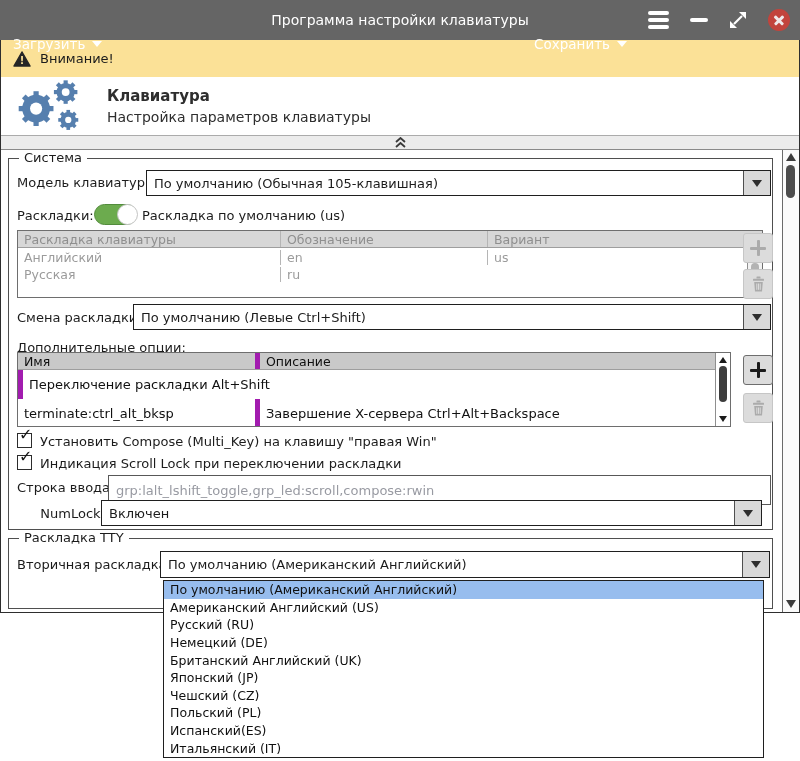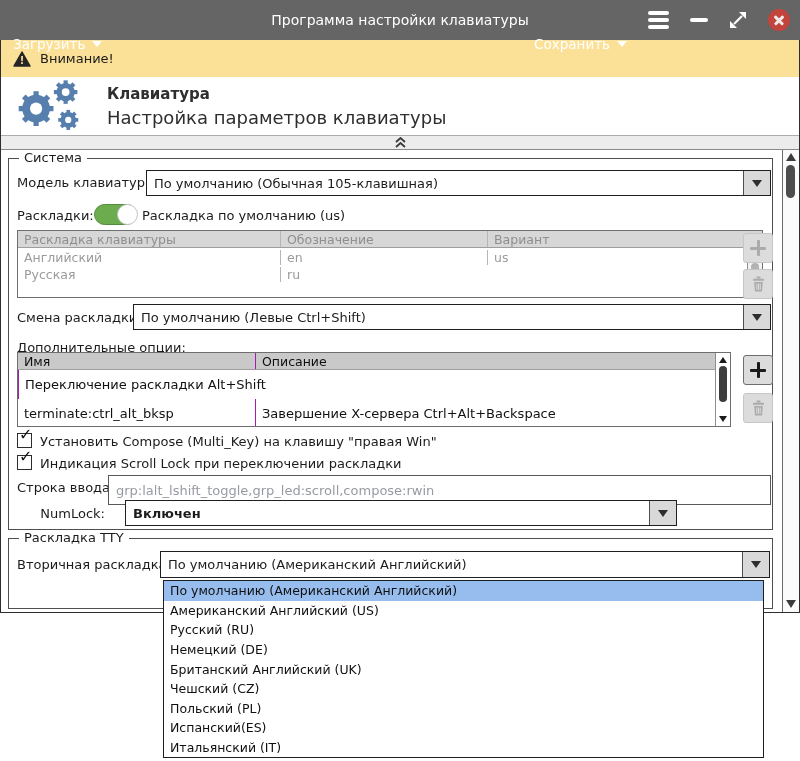--- a/index.html
+++ b/index.html
@@ -44,21 +44,21 @@
     display: flex; flex-direction: column;
   }
   .warning-bar {
     flex: 0 0 37px; background: #fbe197; display: flex; align-items: center;
     padding-left: 12px; gap: 9px; font-size: 13px;
   }
   .app-header { flex: 0 0 58px; display: flex; align-items: center; background: #fff; }
   .gears { margin-left: 9px; flex: 0 0 auto; }
   .header-titles { margin-left: 17px; }
   .header-title { font-size: 15px; font-weight: 600; color: #2e2e2e; }
-  .header-sub { font-size: 18px; color: #2e2e2e; margin-top: 4px; }
+  .header-sub { font-size: 14px; color: #2e2e2e; margin-top: 4px; }
   .collapse-bar {
     flex: 0 0 15px; background: #ececec;
     border-top: 1px solid #ababab; border-bottom: 1px solid #8a8a8a;
     display: flex; align-items: center; justify-content: center; cursor: default;
   }
   .content-row { flex: 1; display: flex; min-height: 0; position: relative; }
   .content { flex: 1; position: relative; border-right: 1px solid #6b6b6b; }
   
   .v-scrollbar { width: 16px; position: relative; background: #fbfbfb; }
   .sb-up { position: absolute; top: 3px; left: 3px; width: 0; height: 0;
@@ -74,21 +74,21 @@
   .fs-legend { position: absolute; top: -9px; left: 10px; background: #fff; padding: 0 5px; font-size: 13px; white-space: nowrap; }
   .lbl { position: absolute; font-size: 13px; white-space: nowrap; }
 
   
   .combo { position: absolute; height: 26px; background: #fff; border: 1px solid #1f1f1f; display: flex; align-items: stretch; }
   .combo-text { flex: 1; display: flex; align-items: center; padding-left: 7px; font-size: 13px; white-space: nowrap; overflow: hidden; }
   .combo-btn { width: 27px; background: #d9d9d9; border-left: 1px solid #4f4f4f; display: flex; align-items: center; justify-content: center; }
   .tri-down { width: 0; height: 0; border-left: 5.5px solid transparent; border-right: 5.5px solid transparent; border-top: 7px solid #2e2e2e; }
   .cb-model { left: 137px; top: 11px; width: 625px; }
   .cb-change { left: 124px; top: 145px; width: 638px; }
-  .cb-numlock { left: 116px; top: 341px; width: 552px; font-weight: bold; }
+  .cb-numlock { left: 92px; top: 341px; width: 661px; }
   .cb-secondary { left: 151px; top: 12px; width: 610px; height: 27px; }
   .l-model { left: 8px; top: 16px; }
   .l-layouts { left: 8px; top: 49px; }
   .l-change { left: 8px; top: 151px; }
   .l-extra { left: 8px; top: 181px; }
   .l-input { left: 8px; top: 321px; }
   .l-numlock { left: 8px; top: 347px; width: 88px; text-align: right; }
   .l-secondary { left: 8px; top: 18px; }
 
   
@@ -98,21 +98,21 @@
 
   
   .tbl { position: absolute; border: 1px solid #6e6e6e; background: #fff; overflow: hidden; }
   .t1 { left: 8px; top: 71px; width: 746px; height: 68px; }
   .t2 { left: 8px; top: 193px; width: 714px; height: 75px; }
   .t-head { display: flex; height: 17px; align-items: stretch; border-bottom: 1px solid #9e9e9e; }
   .t1 .t-head { background: #d7d7d7; color: #8f8f8f; }
   .t2 .t-head { background: #c9c9c9; color: #0f0f0f; }
   .t-hcell, .t-cell { padding-left: 6px; font-size: 12.5px; white-space: nowrap; overflow: hidden; display: flex; align-items: center; }
   .t1 .c1 { width: 262px; } .t1 .c2 { width: 207px; border-left: 1px solid #b5b5b5; } .t1 .c3 { flex: 1; border-left: 1px solid #b5b5b5; }
-  .t2 .c1 { width: 237px; } .t2 .c2 { flex: 1; border-left: 1px solid #a21caf; }
+  .t2 .c1 { width: 237px; } .t2 .c2 { flex: 1; border-left: 5px solid #a21caf; }
   .t-row { display: flex; align-items: stretch; }
   .t1 .t-row { height: 17px; color: #9b9b9b; align-items: flex-end; }
   .t1 .t-row:nth-child(1) { background: #f4f4f4; }
   .t2 .t-row { height: 29px; color: #111; font-size: 13px; }
   .t2 .t-row:nth-child(1) { background: #efefef; }
   .t2 .t-cell { font-size: 13px; }
   .t-scroll { position: absolute; right: 0; bottom: 0; width: 15px; border-left: 1px solid #8f8f8f; }
   .t1 .t-scroll { top: 17px; background: #f2f2f2; }
   .t2 .t-scroll { top: 0; background: #ffffff; }
   .ts-up { position: absolute; top: 4px; left: 3px; width: 0; height: 0; border-left: 4px solid transparent; border-right: 4px solid transparent; }
@@ -373,17 +373,18 @@
     </div>
   </div>
 </div>
 
 <div class="dd-popup">
   <div class="dd-item selected">По умолчанию (Американский Английский)</div>
   <div class="dd-item">Американский Английский (US)</div>
   <div class="dd-item">Русский (RU)</div>
   <div class="dd-item">Немецкий (DE)</div>
   <div class="dd-item">Британский Английский (UK)</div>
+  <div class="dd-item">Японский (JP)</div>
   <div class="dd-item">Чешский (CZ)</div>
   <div class="dd-item">Польский (PL)</div>
   <div class="dd-item">Испанский(ES)</div>
   <div class="dd-item">Итальянский (IT)</div>
 </div>
 
 </body></html>

